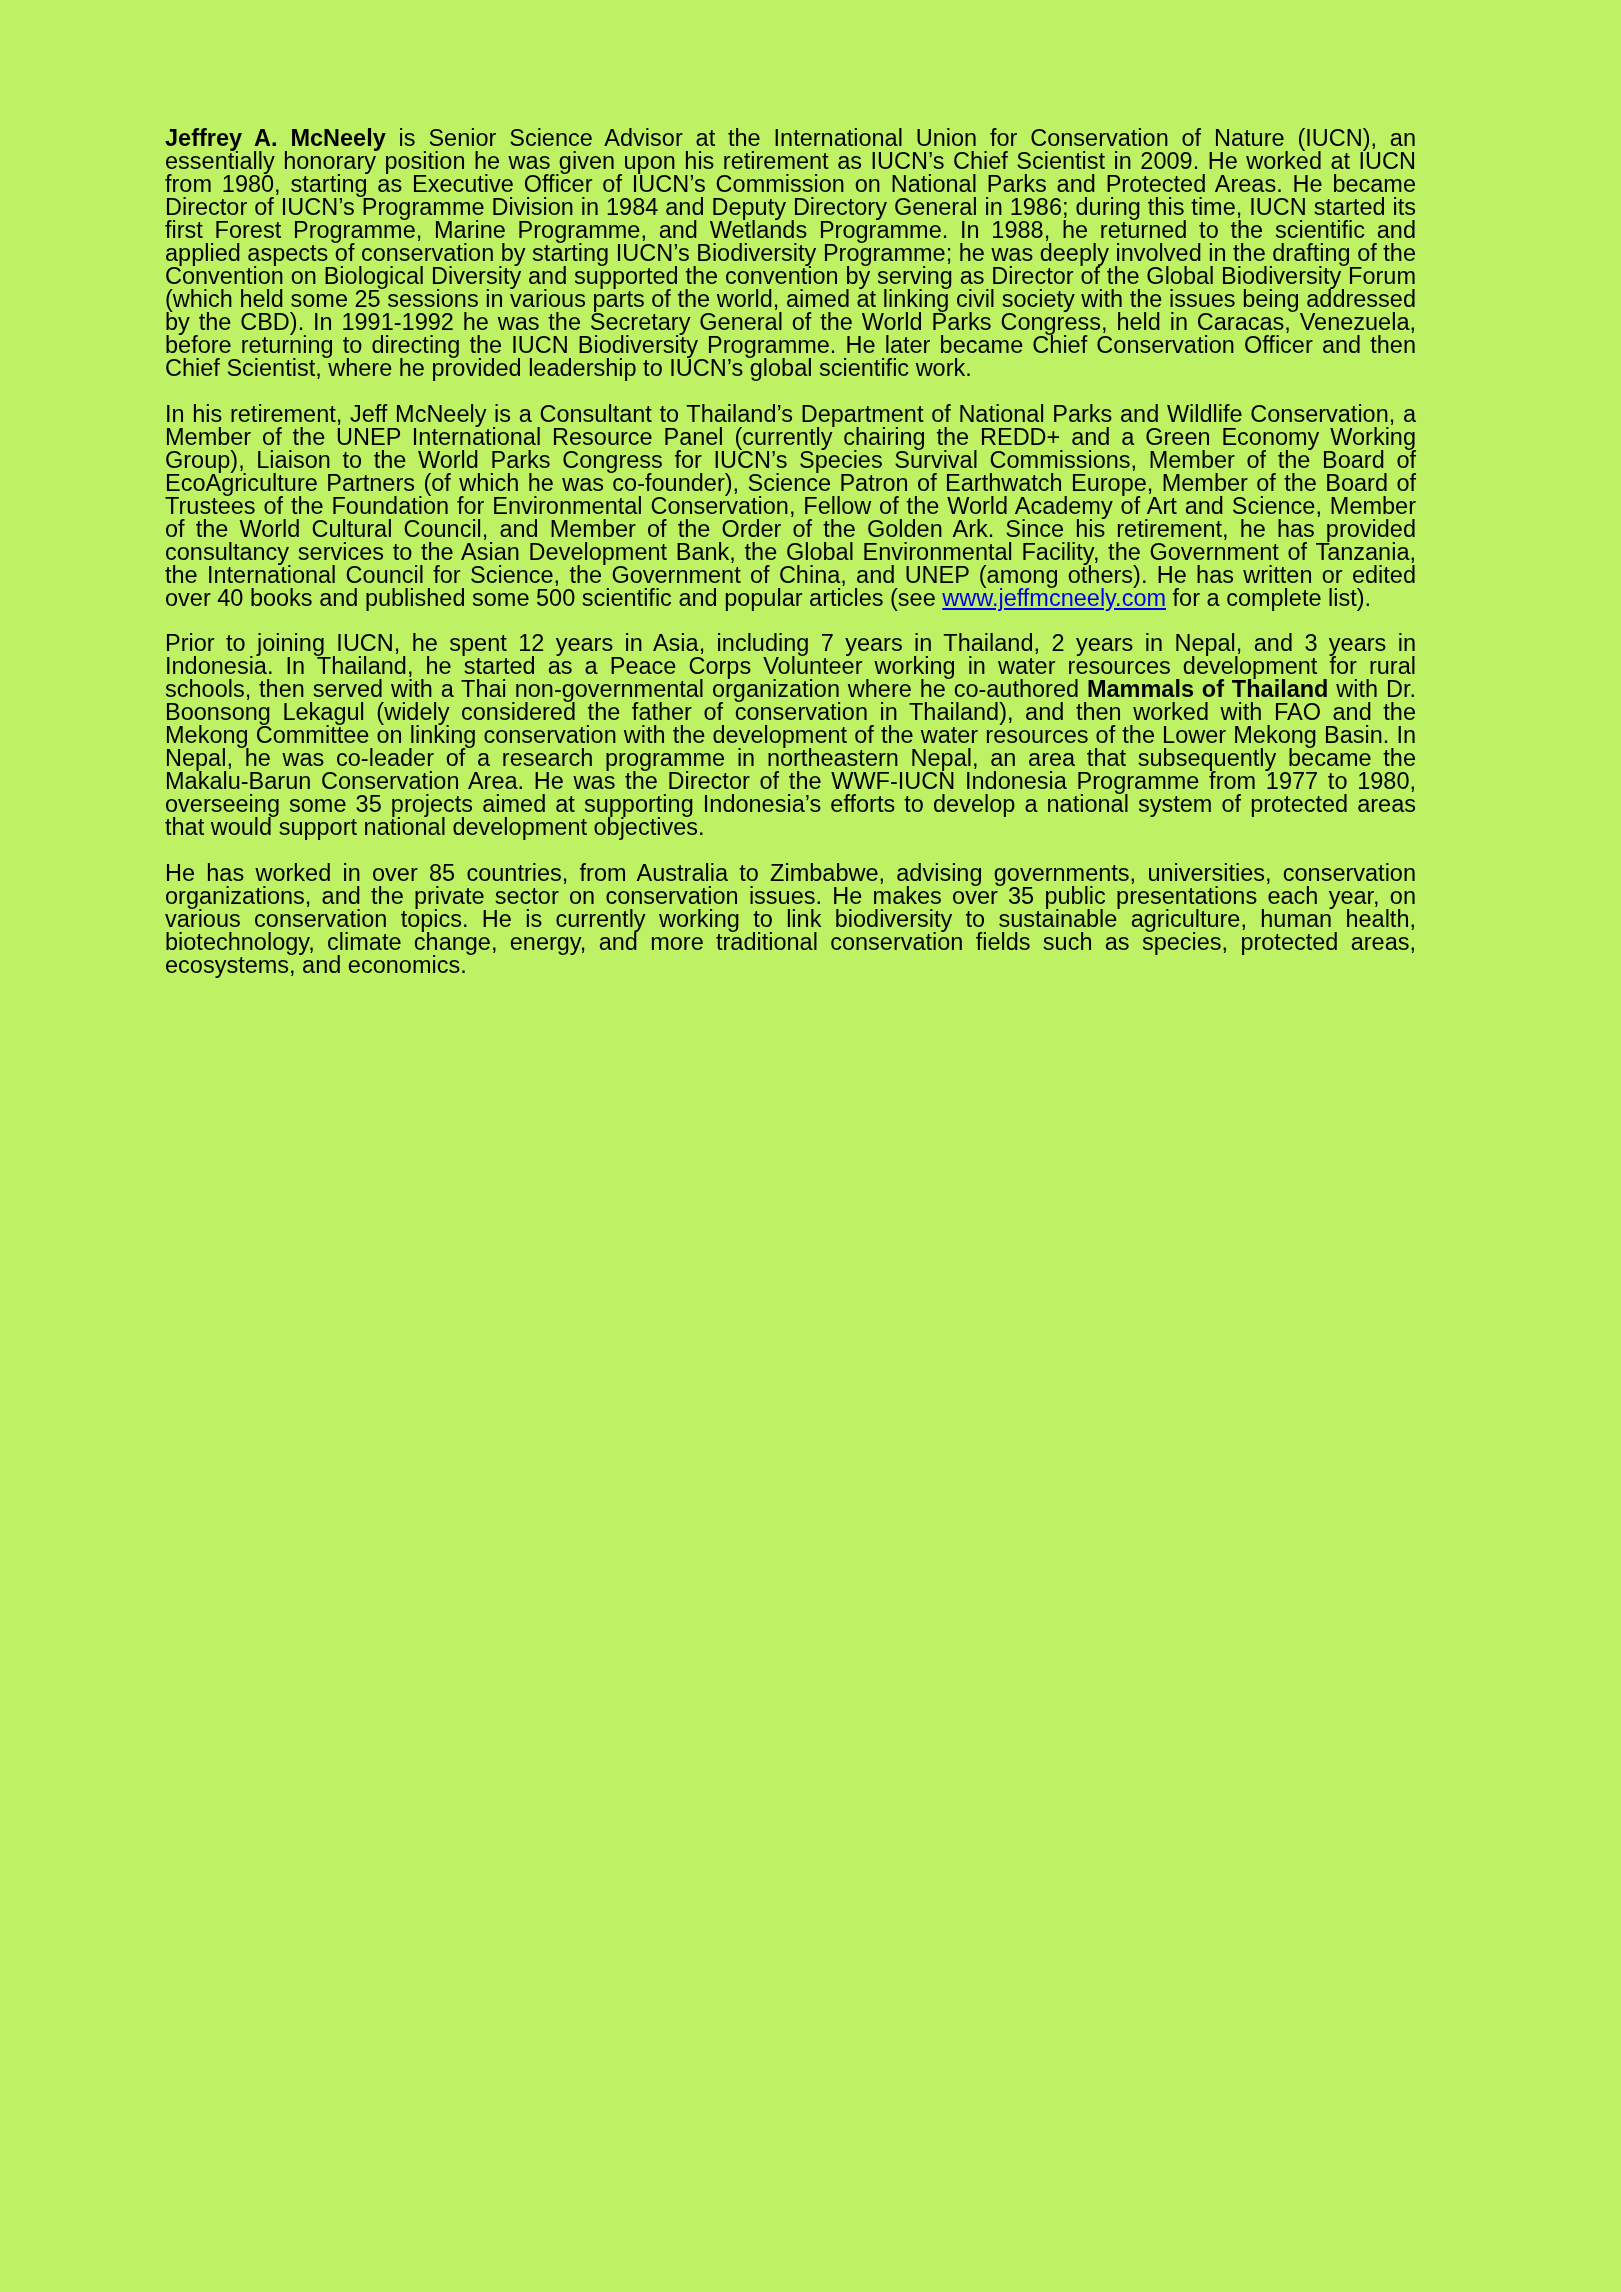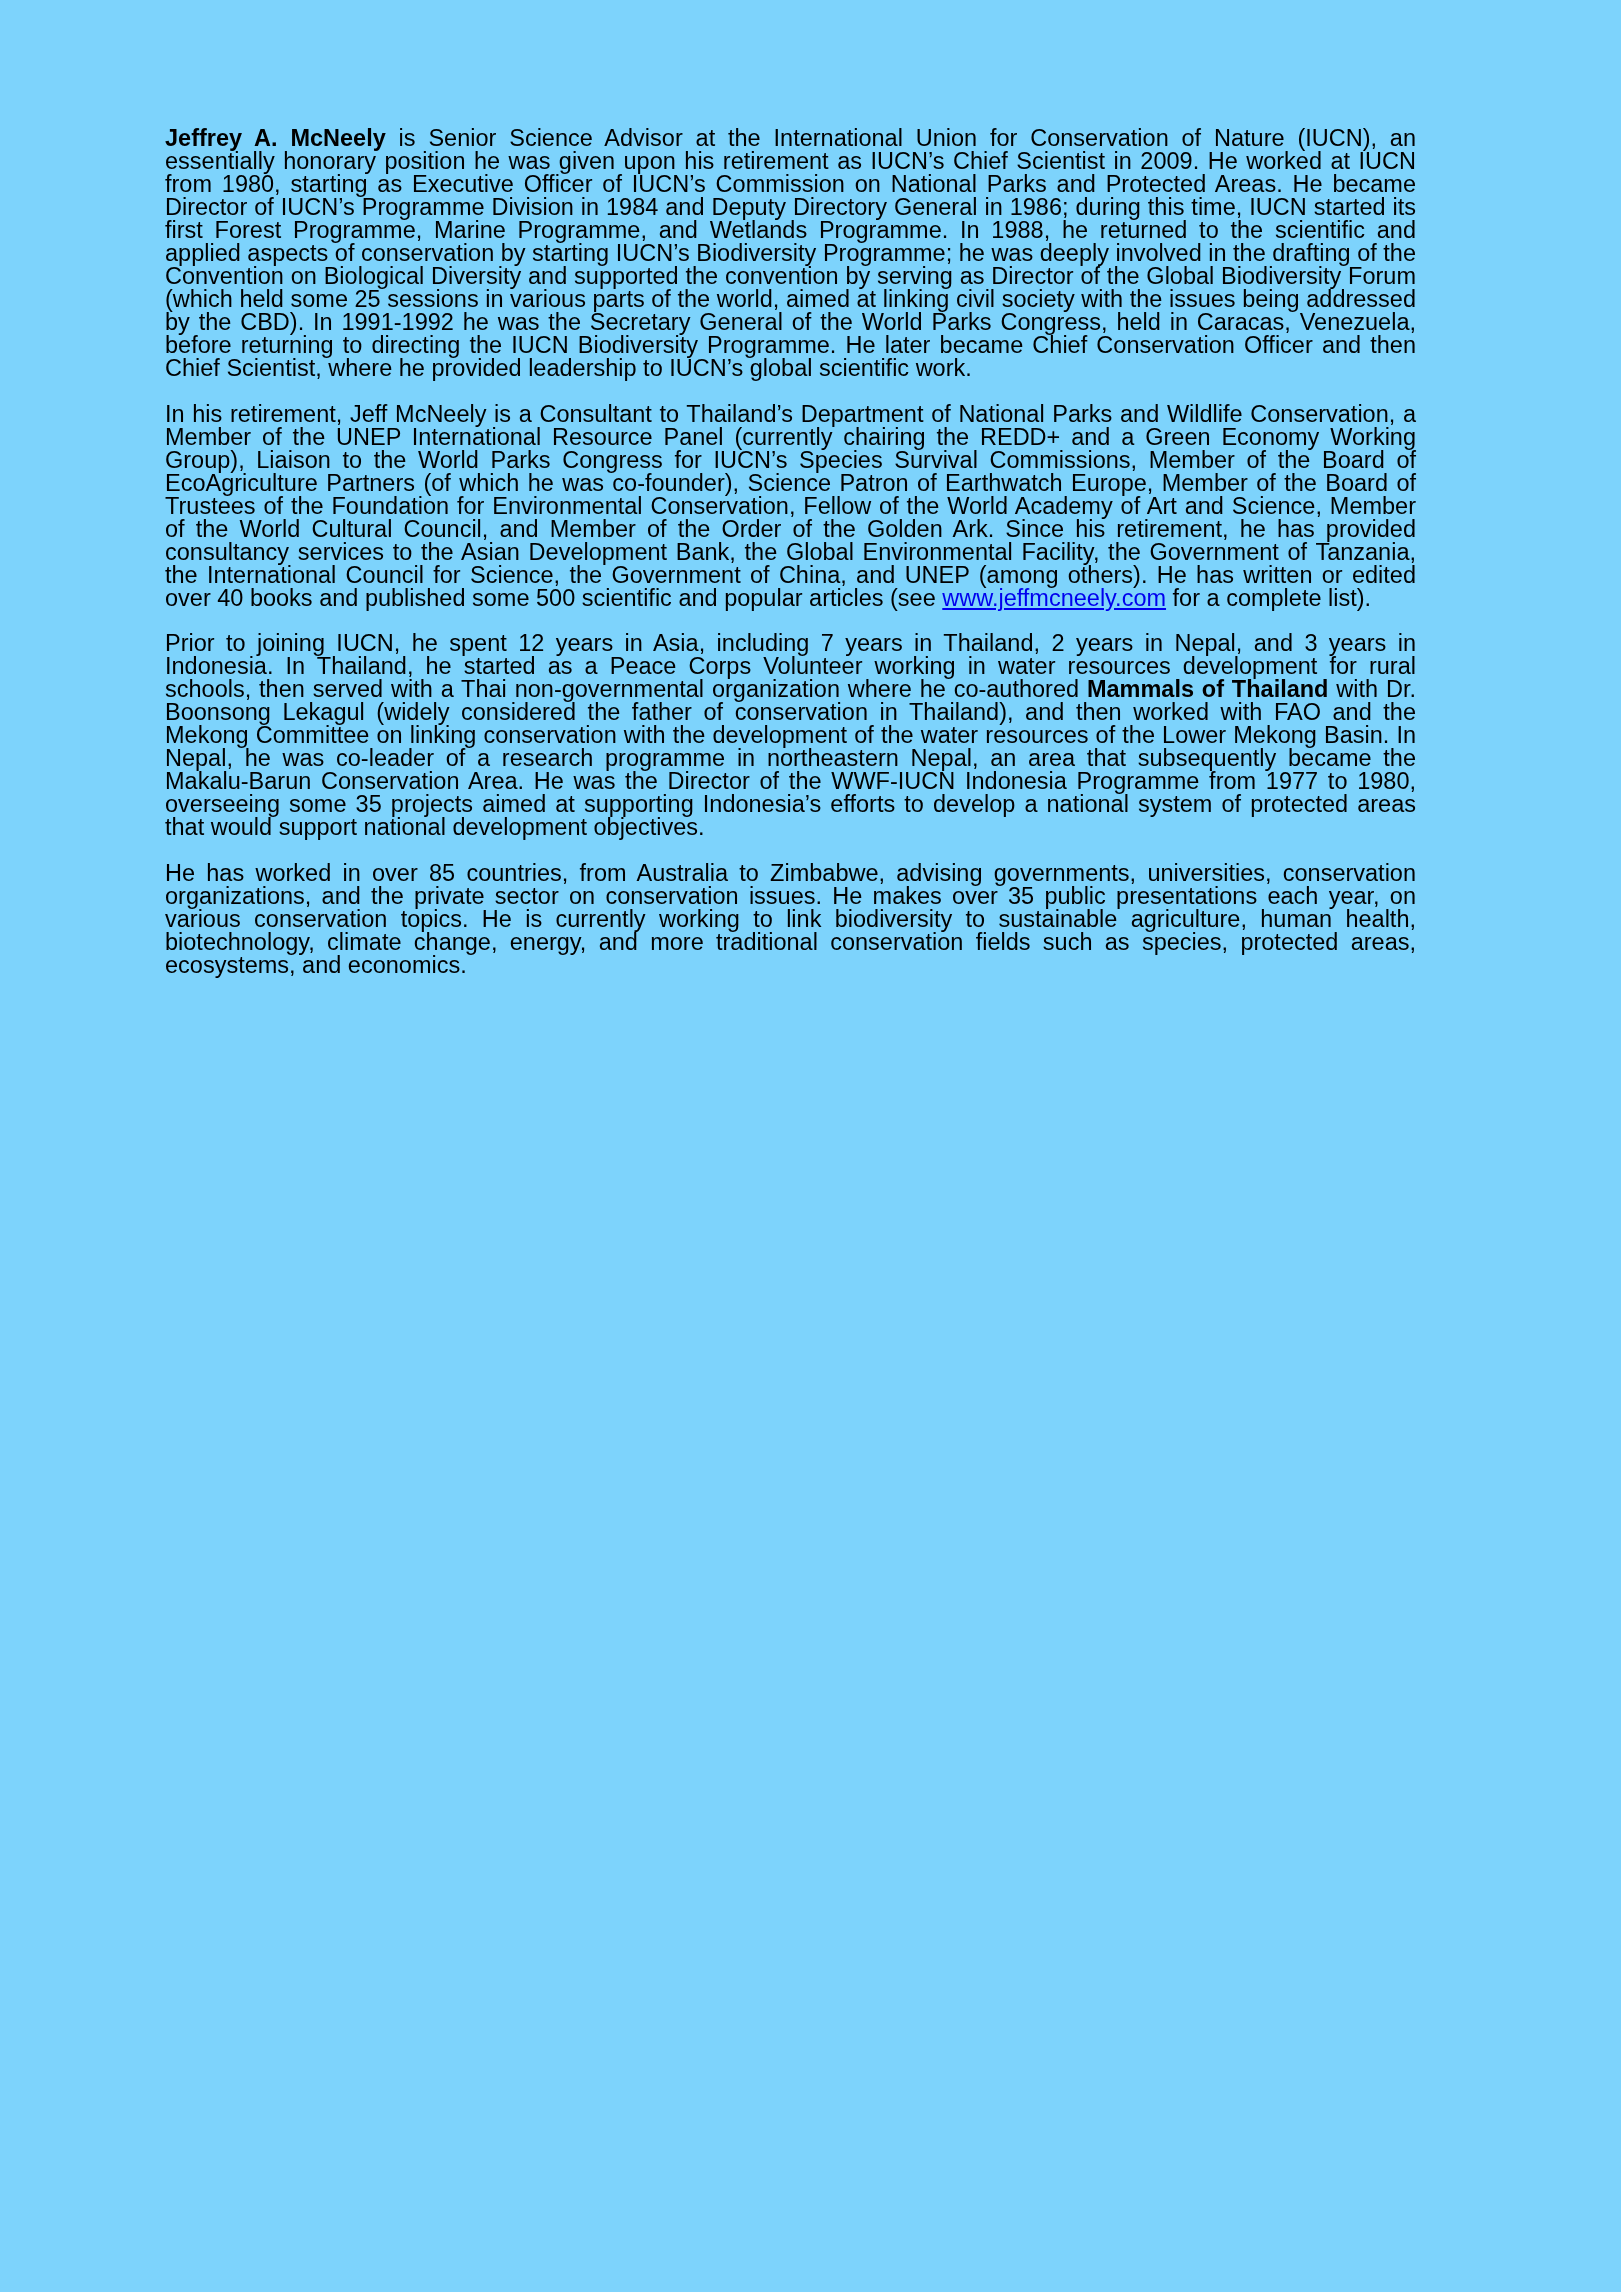--- a/index.html
+++ b/index.html
@@ -5,21 +5,21 @@
 <style>
   html, body {
     margin: 0;
     padding: 0;
     background: #ffffff;
   }
   .page {
     position: relative;
     width: 1621px;
     height: 2293px;
-    background: #7dd3fc;
+    background: #bef264;
     overflow: hidden;
     box-sizing: border-box;
   }
   .doc-body {
     position: absolute;
     left: 165px;
     top: 127px;
     width: 1251px;
   }
   p.para {

